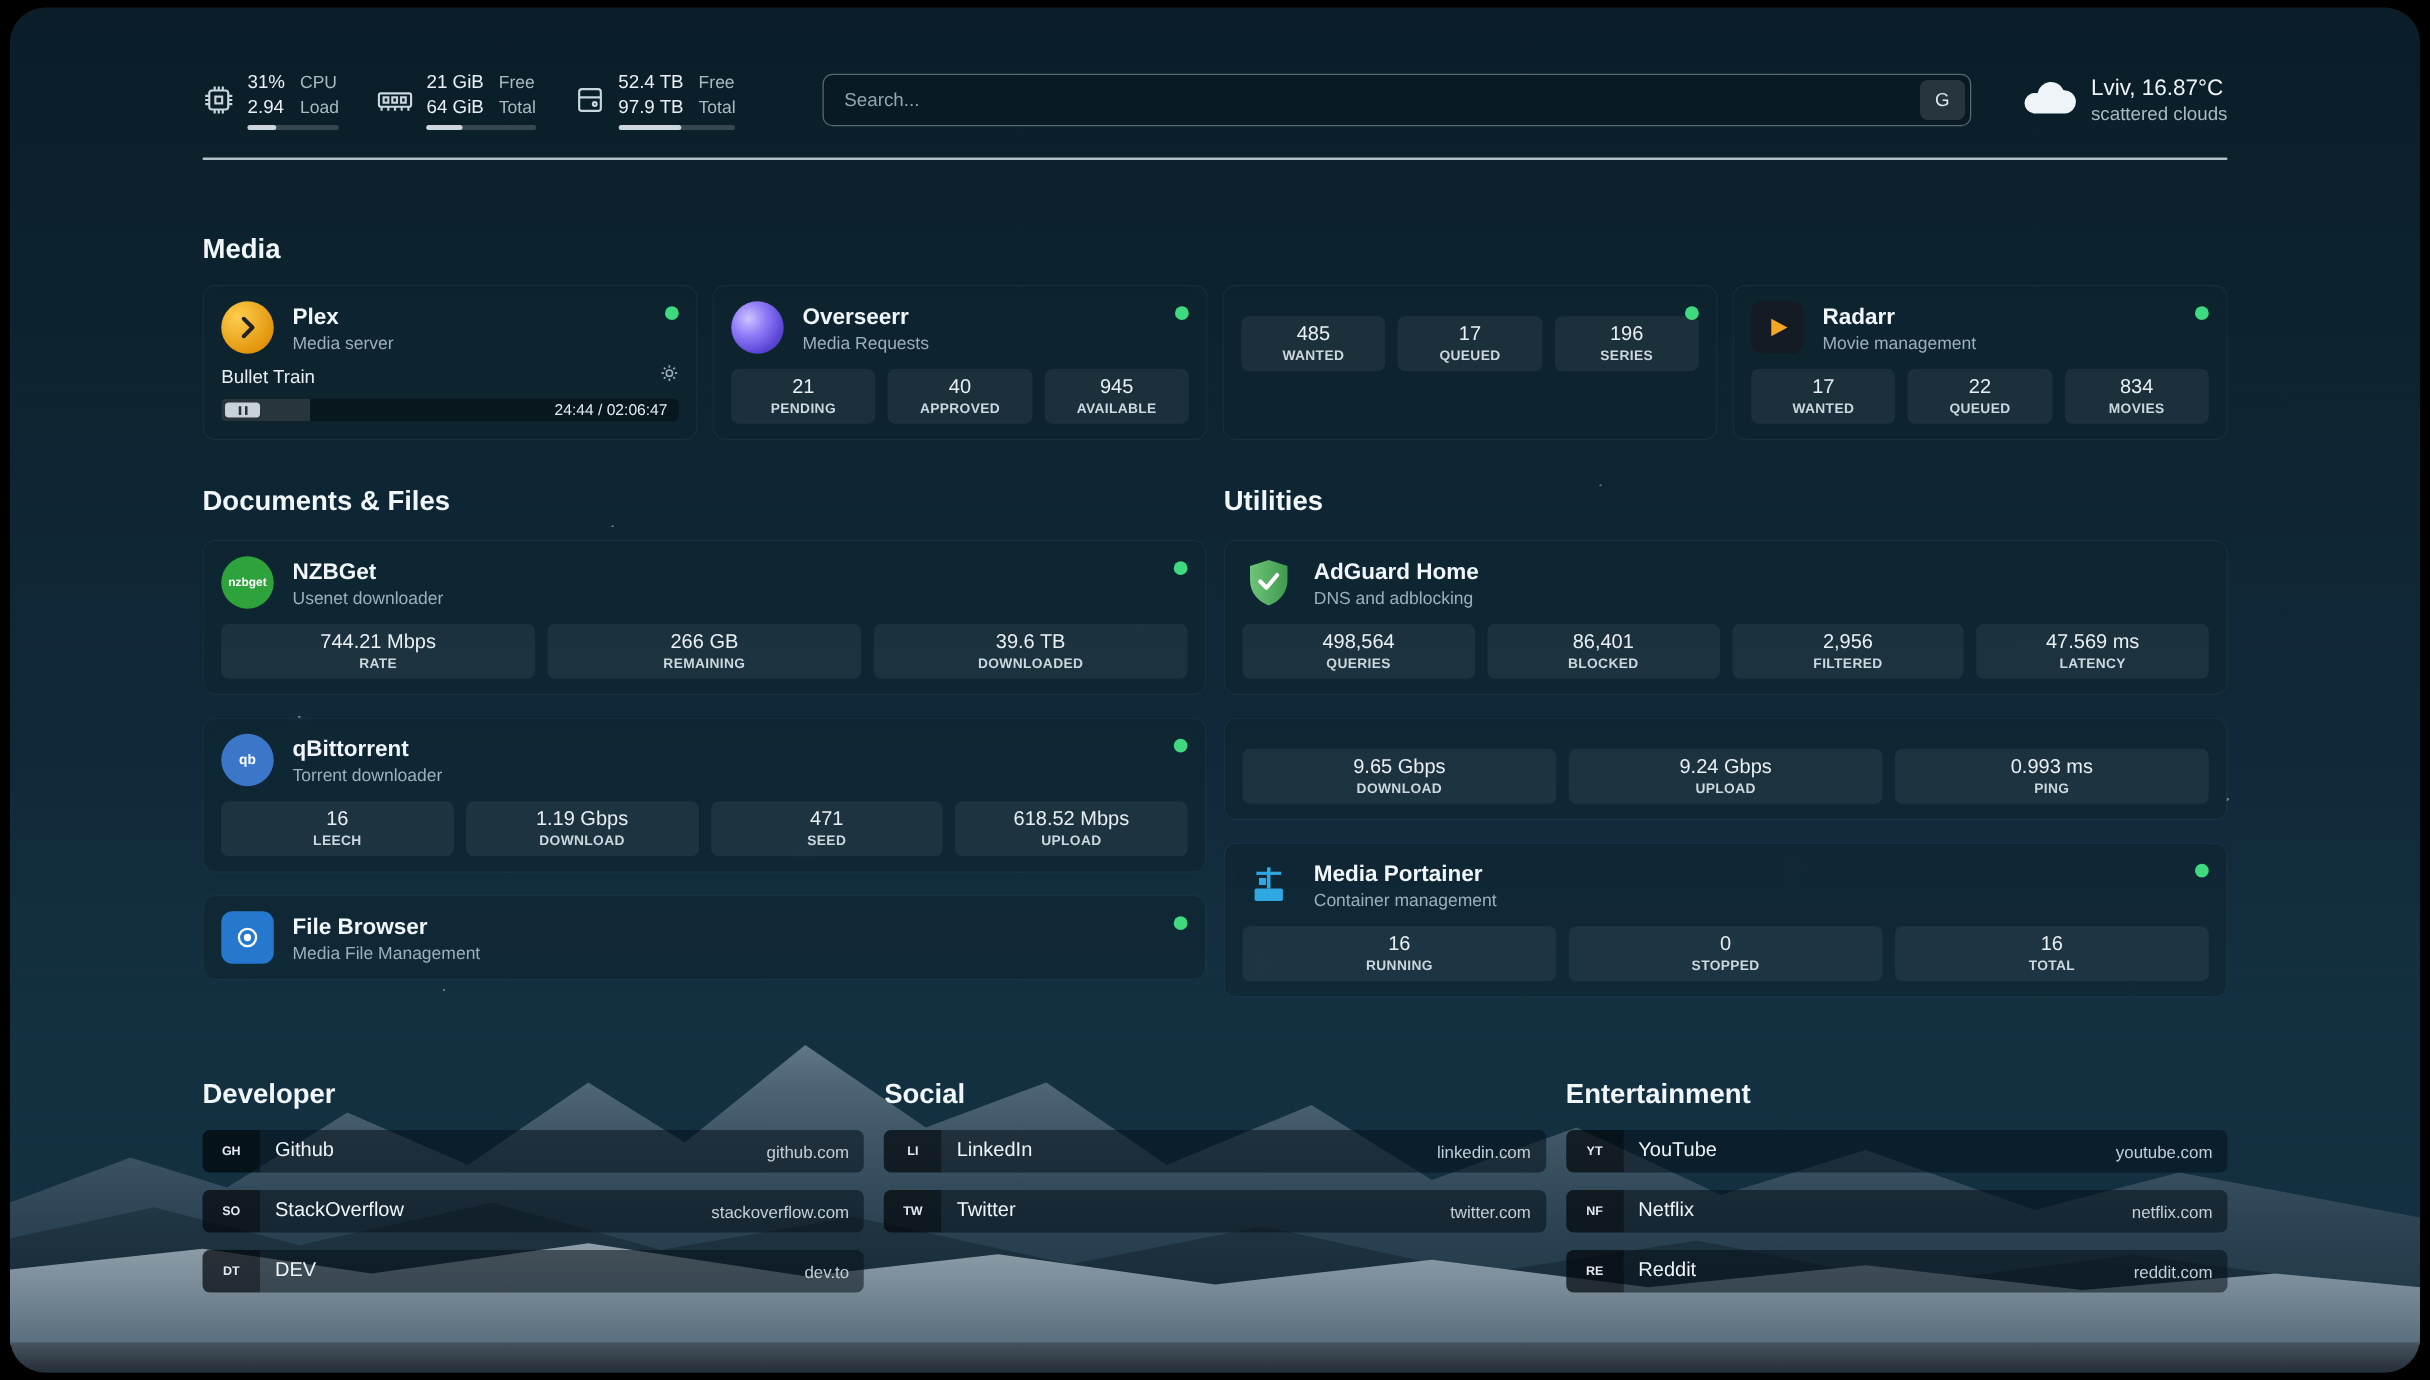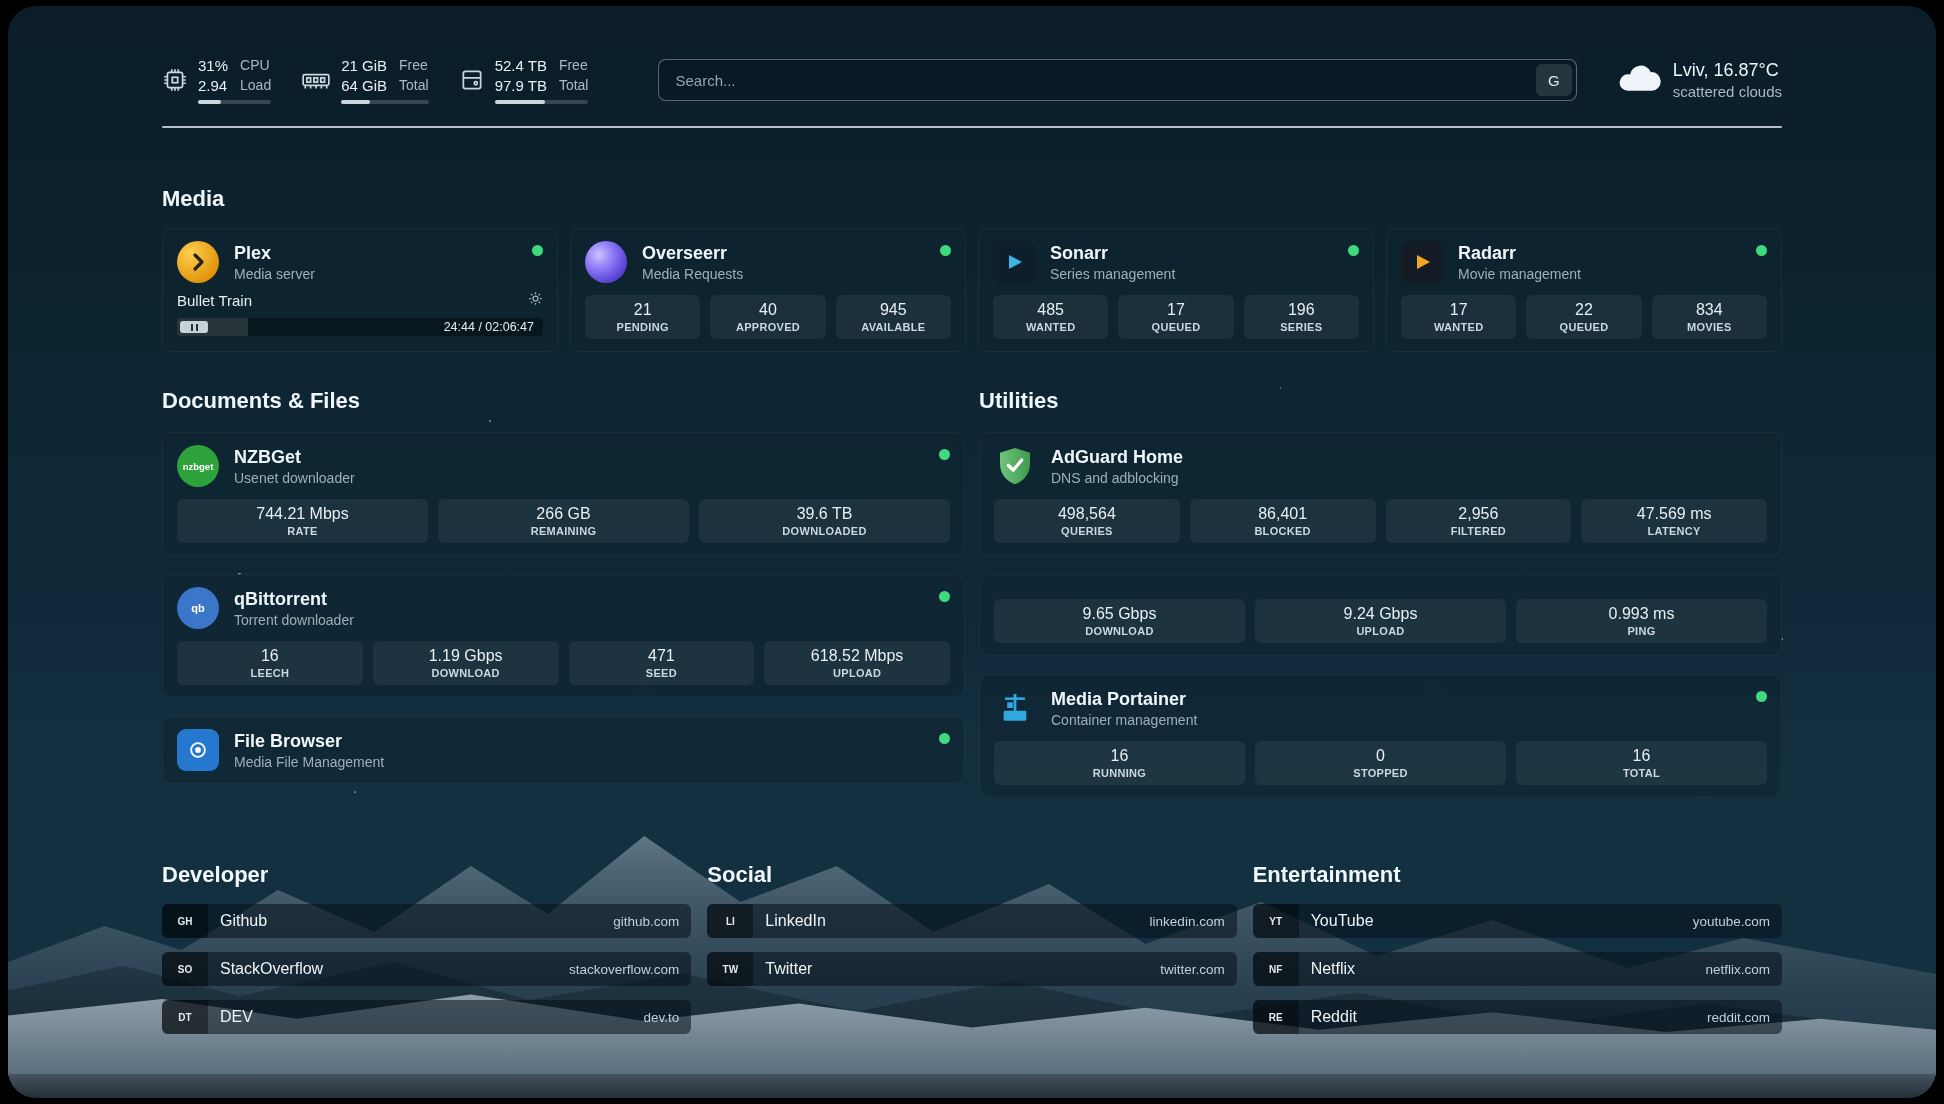--- a/index.html
+++ b/index.html
@@ -271,31 +271,20 @@
             </div>
           <div class="stat">
               <div class="stat-value">945</div>
               <div class="stat-label">AVAILABLE</div>
             </div>
         </div>
       </div>
 
       <div class="card">
         <span class="dot"></span>
-        <div class="card-head">
-          <div class="app-icon sonarr-i">
-            <svg width="24" height="24" viewBox="0 0 24 24">
-                <polygon points="7,5 20,12 7,19" fill="#39b5e8"></polygon>
-              </svg>
-          </div>
-          <div>
-            <div class="card-title">Sonarr</div>
-            <div class="card-sub">Series management</div>
-          </div>
-        </div>
         <div class="stats">
           <div class="stat">
               <div class="stat-value">485</div>
               <div class="stat-label">WANTED</div>
             </div>
           <div class="stat">
               <div class="stat-value">17</div>
               <div class="stat-label">QUEUED</div>
             </div>
           <div class="stat">

